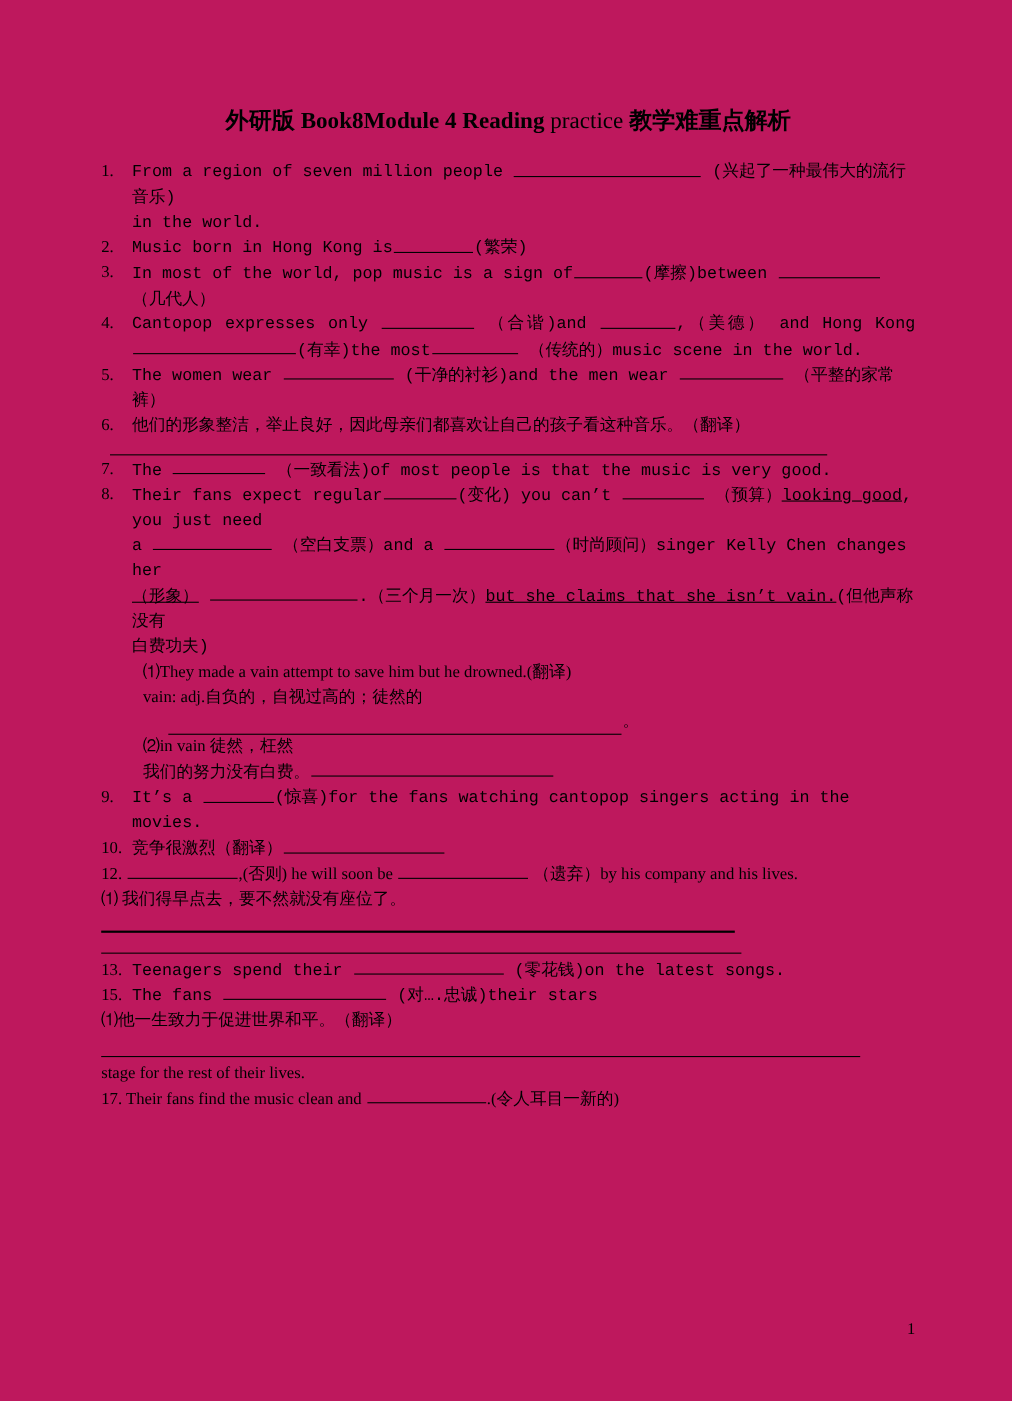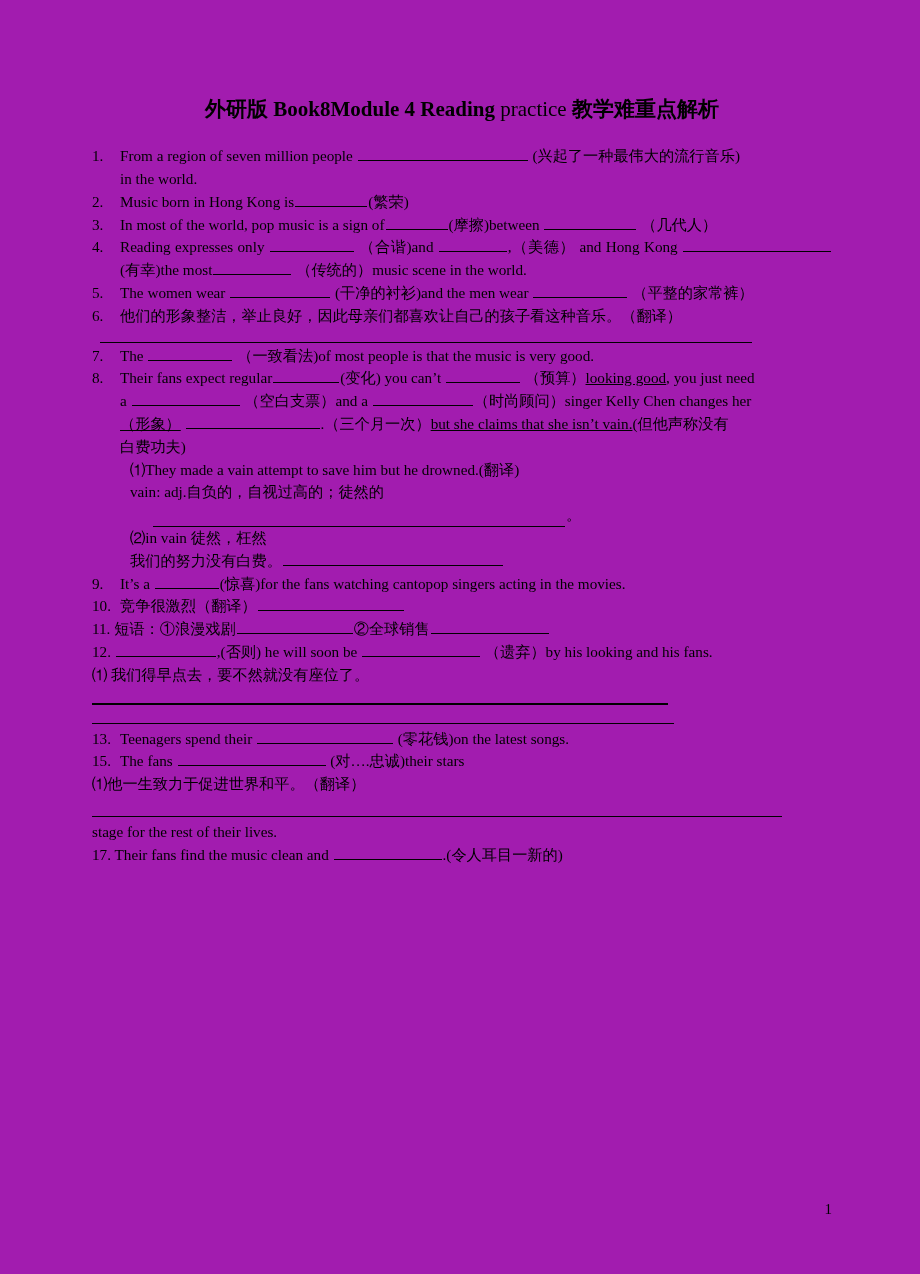--- a/index.html
+++ b/index.html
@@ -9,21 +9,21 @@
   }
   body {
     font-family: "Liberation Serif", "DejaVu Serif", serif;
     color: #000000;
   }
   .page {
     position: relative;
     width: 920px;
     height: 1274px;
     margin: 0 auto;
-    background: #a21caf;
+    background: #be185d;
     overflow: hidden;
     box-sizing: border-box;
   }
   .content {
     position: absolute;
     left: 92px;
     top: 96px;
     width: 740px;
   }
 
@@ -53,20 +53,21 @@
     line-height: 1.5;
     margin: 0;
   }
   .item .num {
     width: 28px;
     flex: 0 0 28px;
     text-align: left;
   }
   .item .body {
     flex: 1 1 auto;
+    font-family: Liberation Mono, monospace;
   }
   .item.justify .body {
     text-align: justify;
     text-align-last: left;
   }
 
   .plain {
     font-size: 15.2px;
     line-height: 1.5;
     margin: 0;
@@ -142,21 +143,21 @@
       <span class="body">
         <span>In most of the world, pop music is a sign of</span><span class="bl" style="width:62px"></span><span>(摩擦)between</span>
         <span class="bl" style="width:92px"></span>
         <span>（几代人）</span>
       </span>
     </div>
 
     <div class="item justify">
       <span class="num">4.</span>
       <span class="body">
-        <span>Reading expresses only</span>
+        <span>Cantopop expresses only</span>
         <span class="bl" style="width:84px"></span>
         <span>（合谐)and</span>
         <span class="bl" style="width:68px"></span><span>,（美德） and Hong Kong</span>
         <span class="bl" style="width:148px"></span><span>(有幸)the most</span><span class="bl" style="width:78px"></span>
         <span>（传统的）music scene in the world.</span>
       </span>
     </div>
 
     <div class="item">
       <span class="num">5.</span>
@@ -219,30 +220,26 @@
       </span>
     </div>
 
     <div class="item">
       <span class="num">10.</span>
       <span class="body">
         <span>竞争很激烈（翻译）</span><span class="bl" style="width:146px"></span>
       </span>
     </div>
 
-    <div class="plain">
-      <span>11.</span>
-      <span>短语：①浪漫戏剧</span><span class="bl" style="width:116px"></span><span>②全球销售</span><span class="bl" style="width:118px"></span>
-    </div>
 
     <div class="plain">
       <span>12.</span>
       <span class="bl" style="width:100px"></span><span>,(否则) he will soon be</span>
       <span class="bl" style="width:118px"></span>
-      <span>（遗弃）by his looking and his fans.</span>
+      <span>（遗弃）by his company and his lives.</span>
     </div>
     <div class="plain">⑴ 我们得早点去，要不然就没有座位了。</div>
     <div class="rule thick" style="width:576px;margin:16px 0 6px 0"></div>
     <div class="rule" style="width:582px;margin:18px 0 4px 0"></div>
 
     <div class="item">
       <span class="num">13.</span>
       <span class="body">
         <span>Teenagers spend their</span>
         <span class="bl" style="width:136px"></span>

